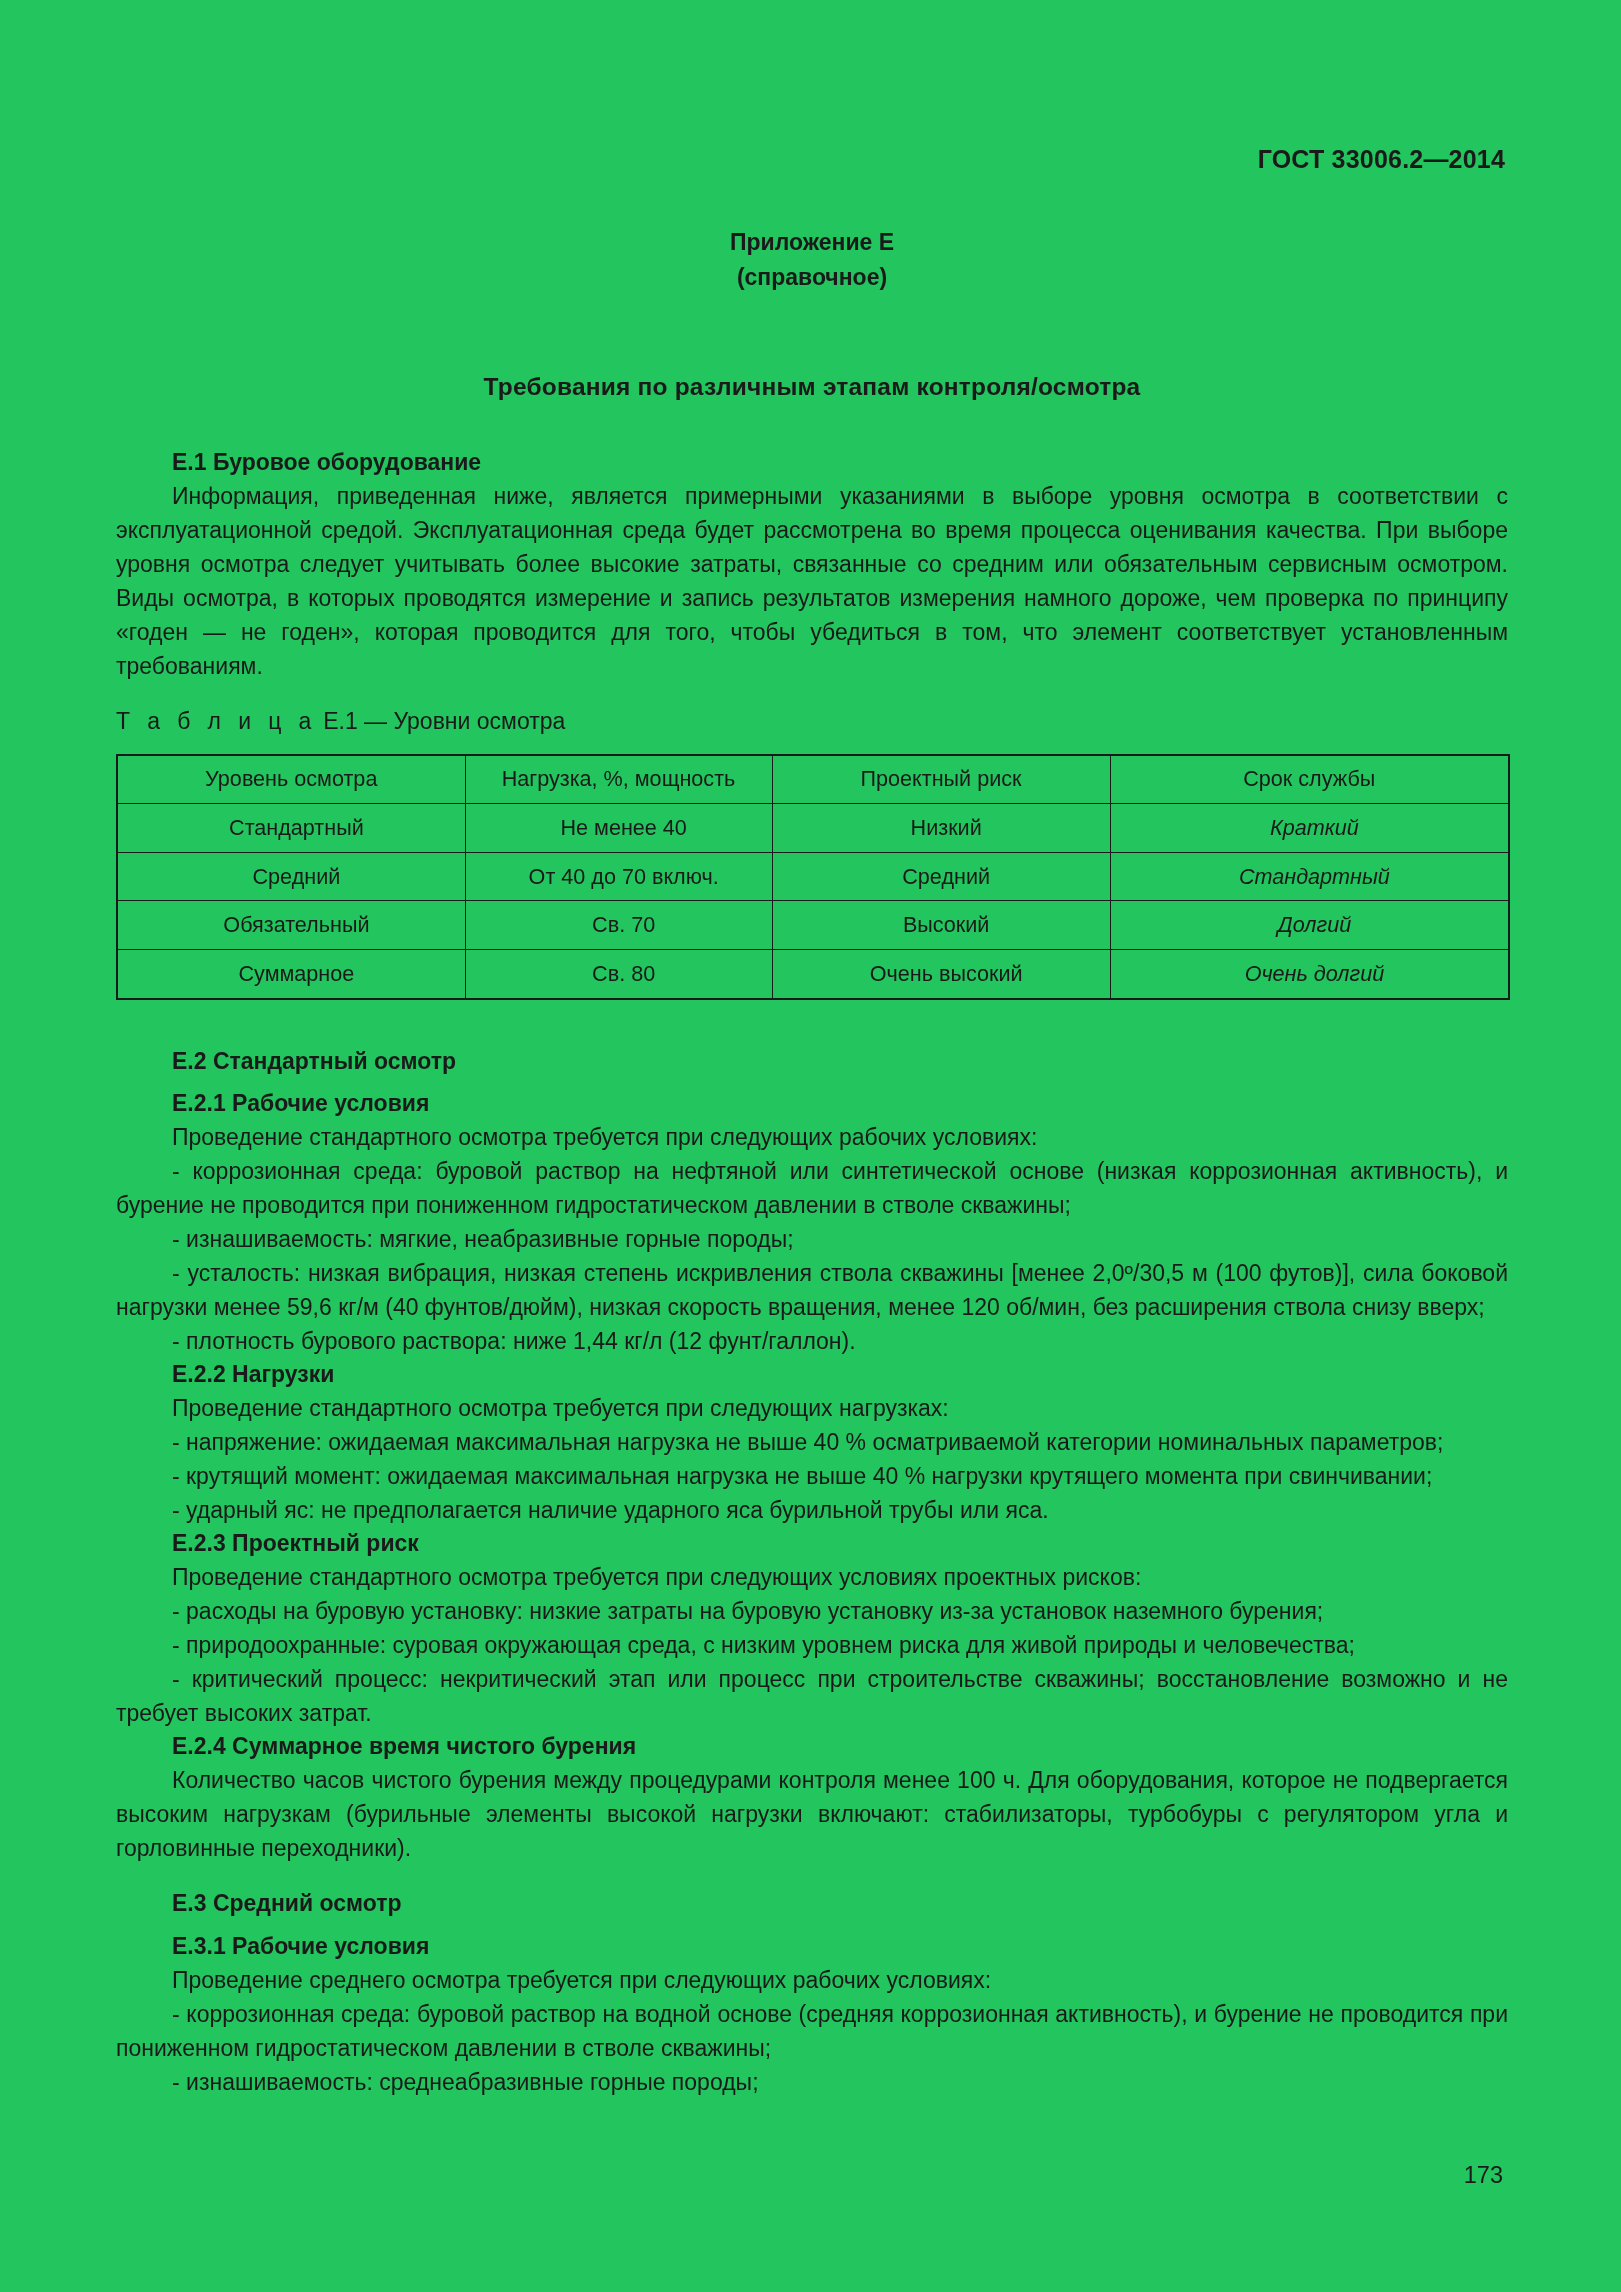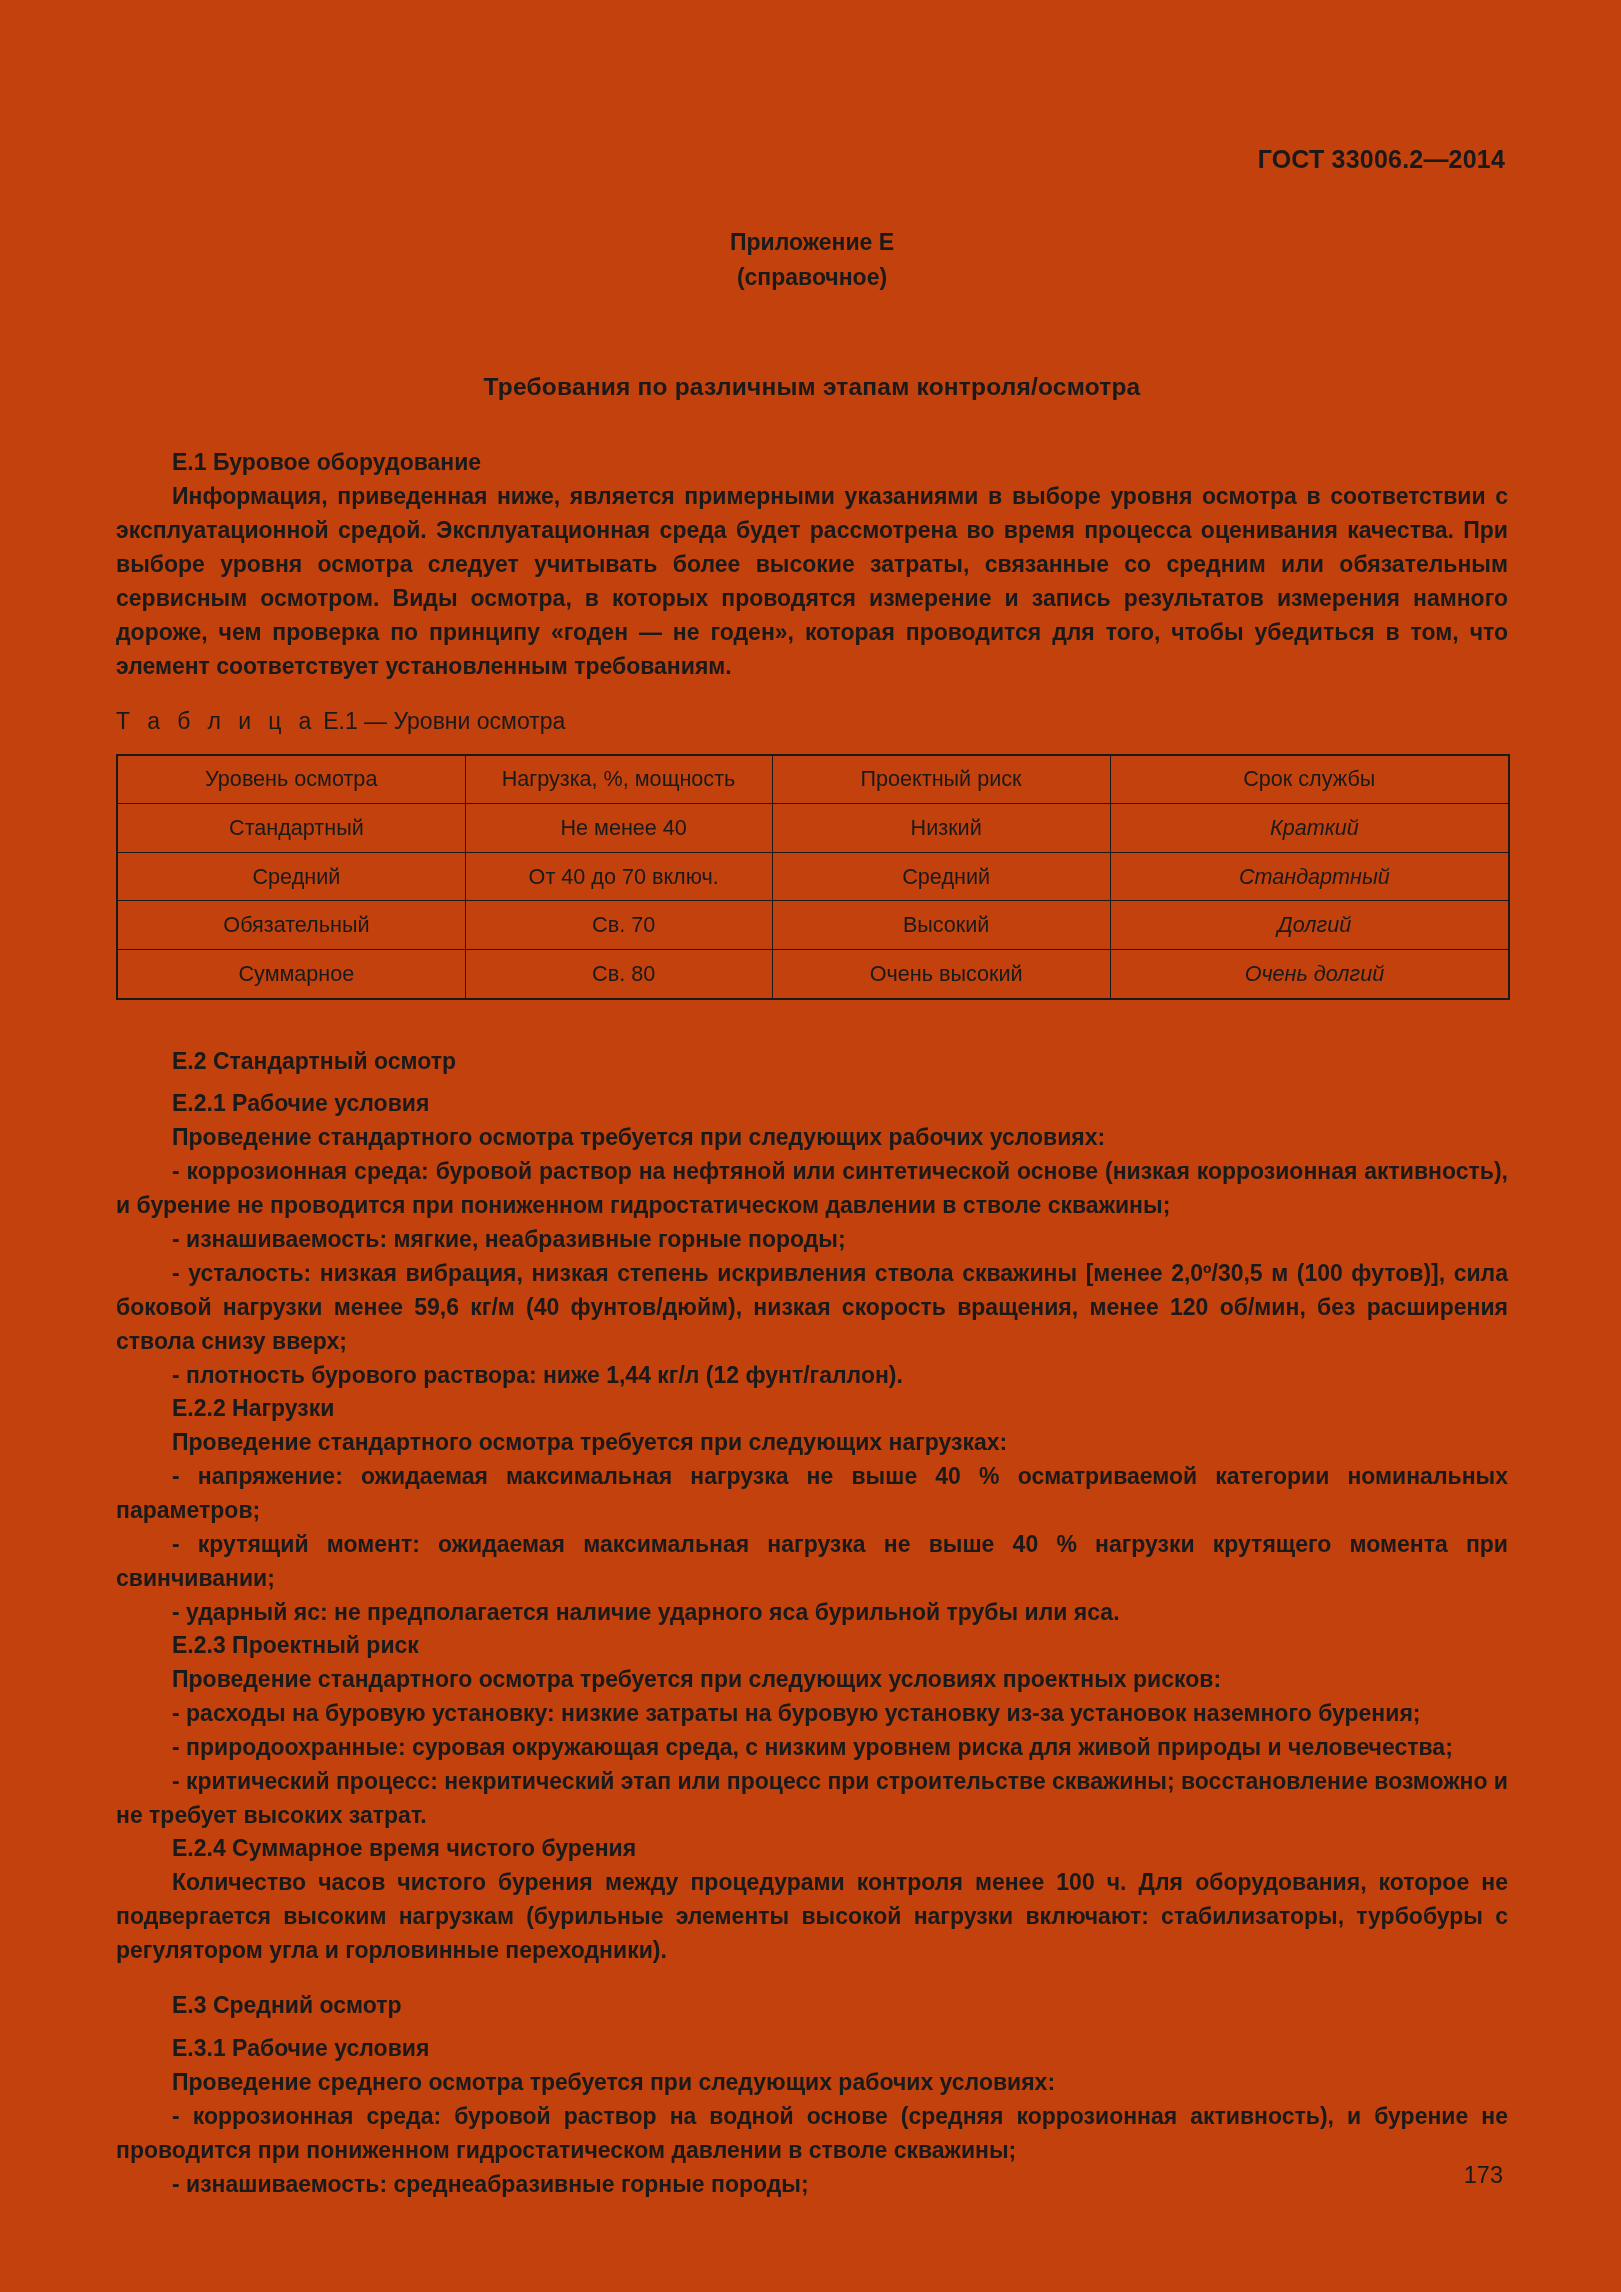--- a/index.html
+++ b/index.html
@@ -4,21 +4,21 @@
 <style>
   html, body {
     margin: 0;
     padding: 0;
     background: #ffffff;
   }
   .page {
     position: relative;
     width: 1621px;
     height: 2293px;
-    background: #c2410c;
+    background: #22c55e;
     margin: 0 auto;
     font-family: "Liberation Sans", sans-serif;
     color: #1a1a1a;
     box-sizing: border-box;
     overflow: hidden;
   }
 
   
   .header {
     position: absolute;
@@ -66,21 +66,21 @@
   }
 
   p.para {
     font-size: 23px;
     margin: 0;
     line-height: 34px;
     text-align: justify;
     text-justify: inter-word;
     hyphens: manual;
   }
-  p.indent { text-indent: 56px; font-weight: bold; }
+  p.indent { text-indent: 56px; }
   p.nojust { text-align: left; }
 
   .gap-lg { height: 45px; }
   .gap-md { height: 21.6px; }
   .gap-sm { height: 9.8px; }
 
   
   .table-caption {
     font-size: 23px;
     margin: 0;

